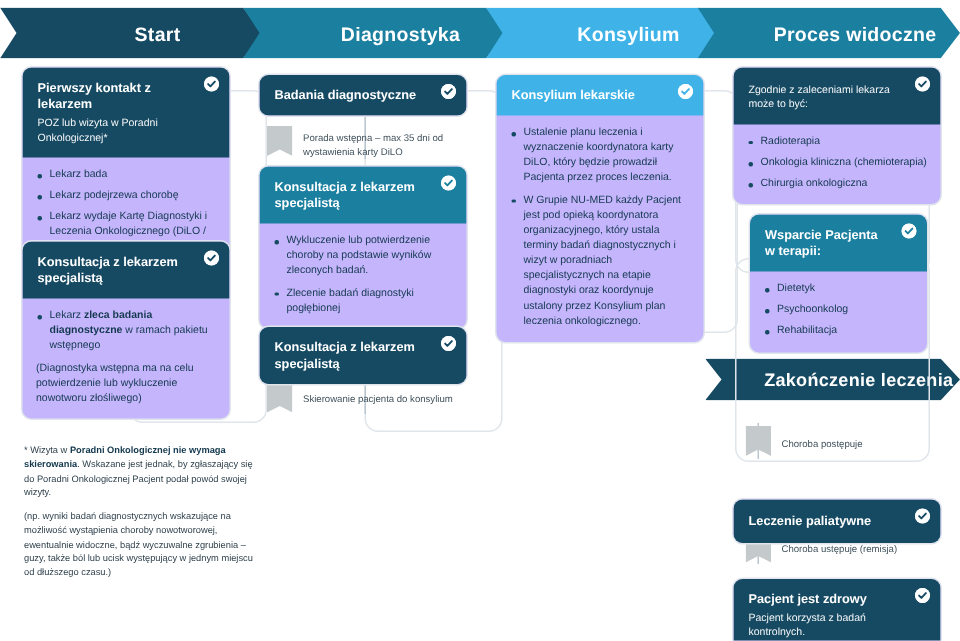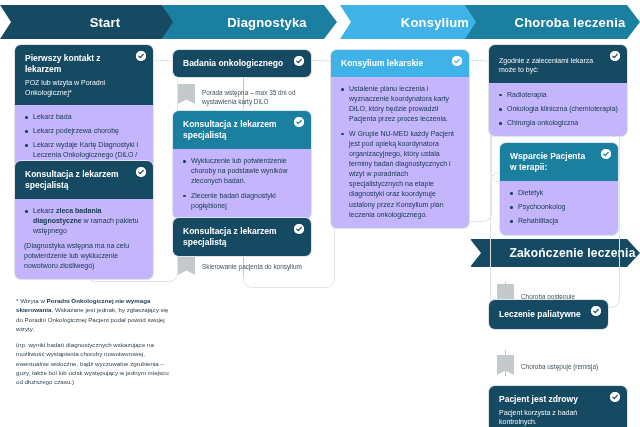--- a/index.html
+++ b/index.html
@@ -107,25 +107,25 @@
 <body>
 
 <div id="canvas">
 
   <div class="ribbon dark notch" style="left:0px; top:5px; width:175px;">
     <span>Start</span>
   </div>
   <div class="ribbon mid notch" style="left:162px; top:5px; width:175px;">
     <span>Diagnostyka</span>
   </div>
-  <div class="ribbon light notch" style="left:340px; top:5px; width:155px;text-align:right;">
+  <div class="ribbon light notch" style="left:324px; top:5px; width:155px;text-align:right;">
     <span>Konsylium</span>
   </div>
   <div class="ribbon mid notch" style="left:465px; top:5px; width:175px;">
-    <span>Choroba leczenia</span>
+    <span>Proces widoczne</span>
   </div>
 
   <div class="vline" style="left:86px; top:125px; height:22px;"></div>
   <div class="vline" style="left:86px; top:240px; height:22px;"></div>
 
   <div class="pipe" style="left:86px; top:60px; width:92px; height:222px; border-radius:9px; border-color:#dfe5ea;"></div>
 
   <div class="card" style="left:14px; top:44px; width:140px;">
     <div class="card-head navy">
       <div class="check">
@@ -182,21 +182,21 @@
   <div class="vline" style="left:243px; top:248px; height:28px;"></div>
 
   <div class="card" style="left:172px; top:49px; width:140px;">
     <div class="card-head navy">
       <div class="check">
         <svg viewBox="0 0 20 20">
             <circle cx="10" cy="10" r="10" fill="#ffffff"></circle>
             <path d="M5.5 10.2l3 3 6-6.4" fill="none" stroke="#164a63" stroke-width="2.6" stroke-linecap="round" stroke-linejoin="round"></path>
           </svg>
       </div>
-      <div class="card-title">Badania onkologicznego</div>
+      <div class="card-title">Badania diagnostyczne</div>
     </div>
   </div>
 
   <div class="conn-arrow" style="left:178px; top:84px;"></div>
   <div class="conn-label" style="left:202px; top:88px; width:104px;">Porada wstępna – max 35 dni od wystawienia karty DiLO</div>
 
   <div class="card" style="left:172px; top:110px; width:140px;">
     <div class="card-head teal">
       <div class="check">
         <svg viewBox="0 0 20 20">
@@ -297,21 +297,21 @@
   </div>
 
   <div class="ribbon dark notch" style="left:470px; top:239px; width:170px; height:28px; border-radius:2px;">
     <span style="font-size:12px;">Zakończenie leczenia</span>
   </div>
 
   <div class="vline" style="left:505px; top:282px; height:24px;"></div>
   <div class="conn-arrow" style="left:497px; top:284px;"></div>
   <div class="conn-label" style="left:521px; top:292px; width:104px;">Choroba postępuje</div>
 
-  <div class="card" style="left:488px; top:299px; width:121px;">
+  <div class="card" style="left:488px; top:332px; width:140px;">
     <div class="card-head navy" style="padding-top:9px; padding-bottom:9px;">
       <div class="check">
         <svg viewBox="0 0 20 20">
             <circle cx="10" cy="10" r="10" fill="#ffffff"></circle>
             <path d="M5.5 10.2l3 3 6-6.4" fill="none" stroke="#164a63" stroke-width="2.6" stroke-linecap="round" stroke-linejoin="round"></path>
           </svg>
       </div>
       <div class="card-title">Leczenie paliatywne</div>
     </div>
   </div>

